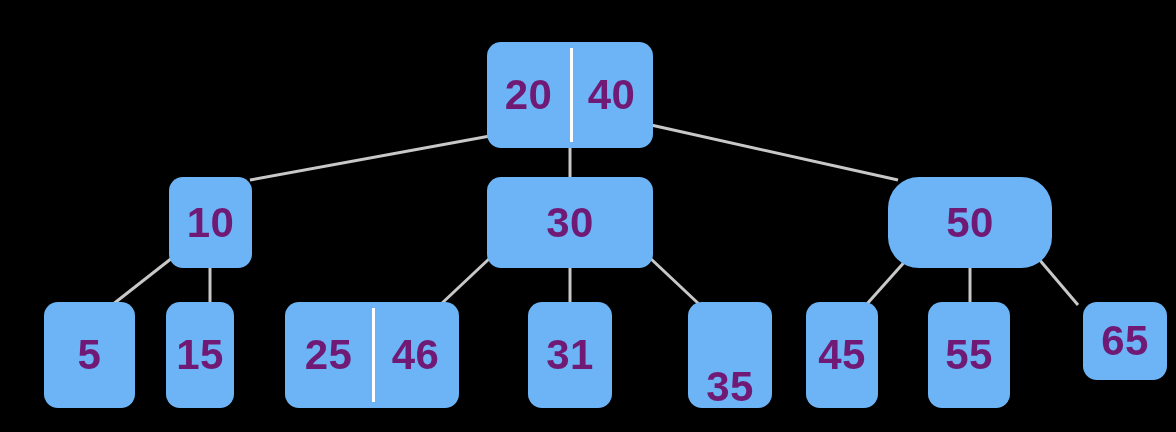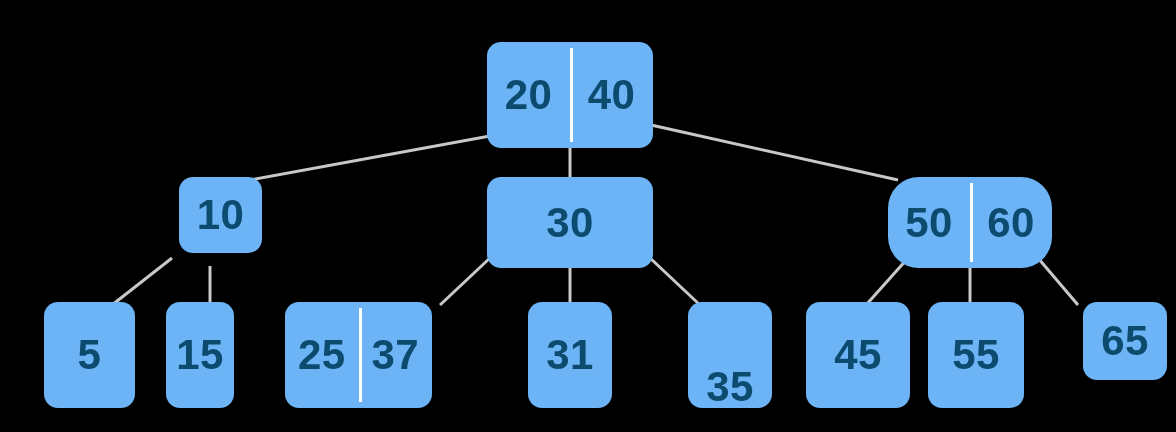--- a/index.html
+++ b/index.html
@@ -33,21 +33,21 @@
     background: #6cb4f5;
     border-radius: 14px;
     box-sizing: border-box;
     z-index: 2;
   }
   .node-cell {
     flex: 1 1 0;
     display: flex;
     align-items: center;
     justify-content: center;
-    color: #0c4a6e;
+    color: #701a75;
     font-weight: bold;
     font-size: 42px;
     line-height: 1;
     letter-spacing: 0.5px;
     font-family: "Liberation Sans", sans-serif;
     position: relative;
   }
   .node-cell + .node-cell::before {
     content: "";
     position: absolute;
@@ -73,49 +73,48 @@
       <line x1="650" y1="258" x2="700" y2="305" stroke="#c8c8c8" stroke-width="3" stroke-linecap="butt"></line>
       <line x1="908" y1="258" x2="866" y2="305" stroke="#c8c8c8" stroke-width="3" stroke-linecap="butt"></line>
       <line x1="970" y1="266" x2="970" y2="305" stroke="#c8c8c8" stroke-width="3" stroke-linecap="butt"></line>
       <line x1="1038" y1="258" x2="1078" y2="305" stroke="#c8c8c8" stroke-width="3" stroke-linecap="butt"></line>
     </svg>
   <div id="node-layer">
       <div class="btree-node" style="left: 487px; top: 42px; width: 166px; height: 106px; background: rgb(108, 180, 245);">
         <div class="node-cell">20</div>
         <div class="node-cell">40</div>
       </div>
-      <div class="btree-node" style="left: 179px; top: 177px; width: 83px; height: 76px; background: rgb(108, 180, 245);">
+      <div class="btree-node" style="left: 169px; top: 177px; width: 83px; height: 91px; background: rgb(108, 180, 245);">
         <div class="node-cell">10</div>
       </div>
       <div class="btree-node" style="left: 487px; top: 177px; width: 166px; height: 91px; background: rgb(108, 180, 245);">
         <div class="node-cell">30</div>
       </div>
       <div class="btree-node" style="left: 888px; top: 177px; width: 164px; height: 91px; background: rgb(108, 180, 245); border-radius: 31px;">
         <div class="node-cell">50</div>
-        <div class="node-cell">60</div>
       </div>
       <div class="btree-node" style="left: 44px; top: 302px; width: 91px; height: 106px; background: rgb(108, 180, 245);">
         <div class="node-cell">5</div>
       </div>
       <div class="btree-node" style="left: 166px; top: 302px; width: 68px; height: 106px; background: rgb(108, 180, 245);">
         <div class="node-cell">15</div>
       </div>
-      <div class="btree-node" style="left: 285px; top: 302px; width: 147px; height: 106px; background: rgb(108, 180, 245);">
+      <div class="btree-node" style="left: 285px; top: 302px; width: 174px; height: 106px; background: rgb(108, 180, 245);">
         <div class="node-cell">25</div>
-        <div class="node-cell">37</div>
+        <div class="node-cell">46</div>
       </div>
       <div class="btree-node" style="left: 528px; top: 302px; width: 84px; height: 106px; background: rgb(108, 180, 245);">
         <div class="node-cell">31</div>
       </div>
       <div class="btree-node" style="left: 688px; top: 302px; width: 84px; height: 106px; background: rgb(108, 180, 245); align-items: flex-end;">
         <div class="node-cell">35</div>
       </div>
-      <div class="btree-node" style="left: 806px; top: 302px; width: 104px; height: 106px; background: rgb(108, 180, 245);">
+      <div class="btree-node" style="left: 806px; top: 302px; width: 72px; height: 106px; background: rgb(108, 180, 245);">
         <div class="node-cell">45</div>
       </div>
-      <div class="btree-node" style="left: 928px; top: 302px; width: 96px; height: 106px; background: rgb(108, 180, 245);">
+      <div class="btree-node" style="left: 928px; top: 302px; width: 82px; height: 106px; background: rgb(108, 180, 245);">
         <div class="node-cell">55</div>
       </div>
       <div class="btree-node" style="left: 1083px; top: 302px; width: 84px; height: 78px; background: rgb(108, 180, 245);">
         <div class="node-cell">65</div>
       </div>
     </div>
 </div>
 
 </body></html>

